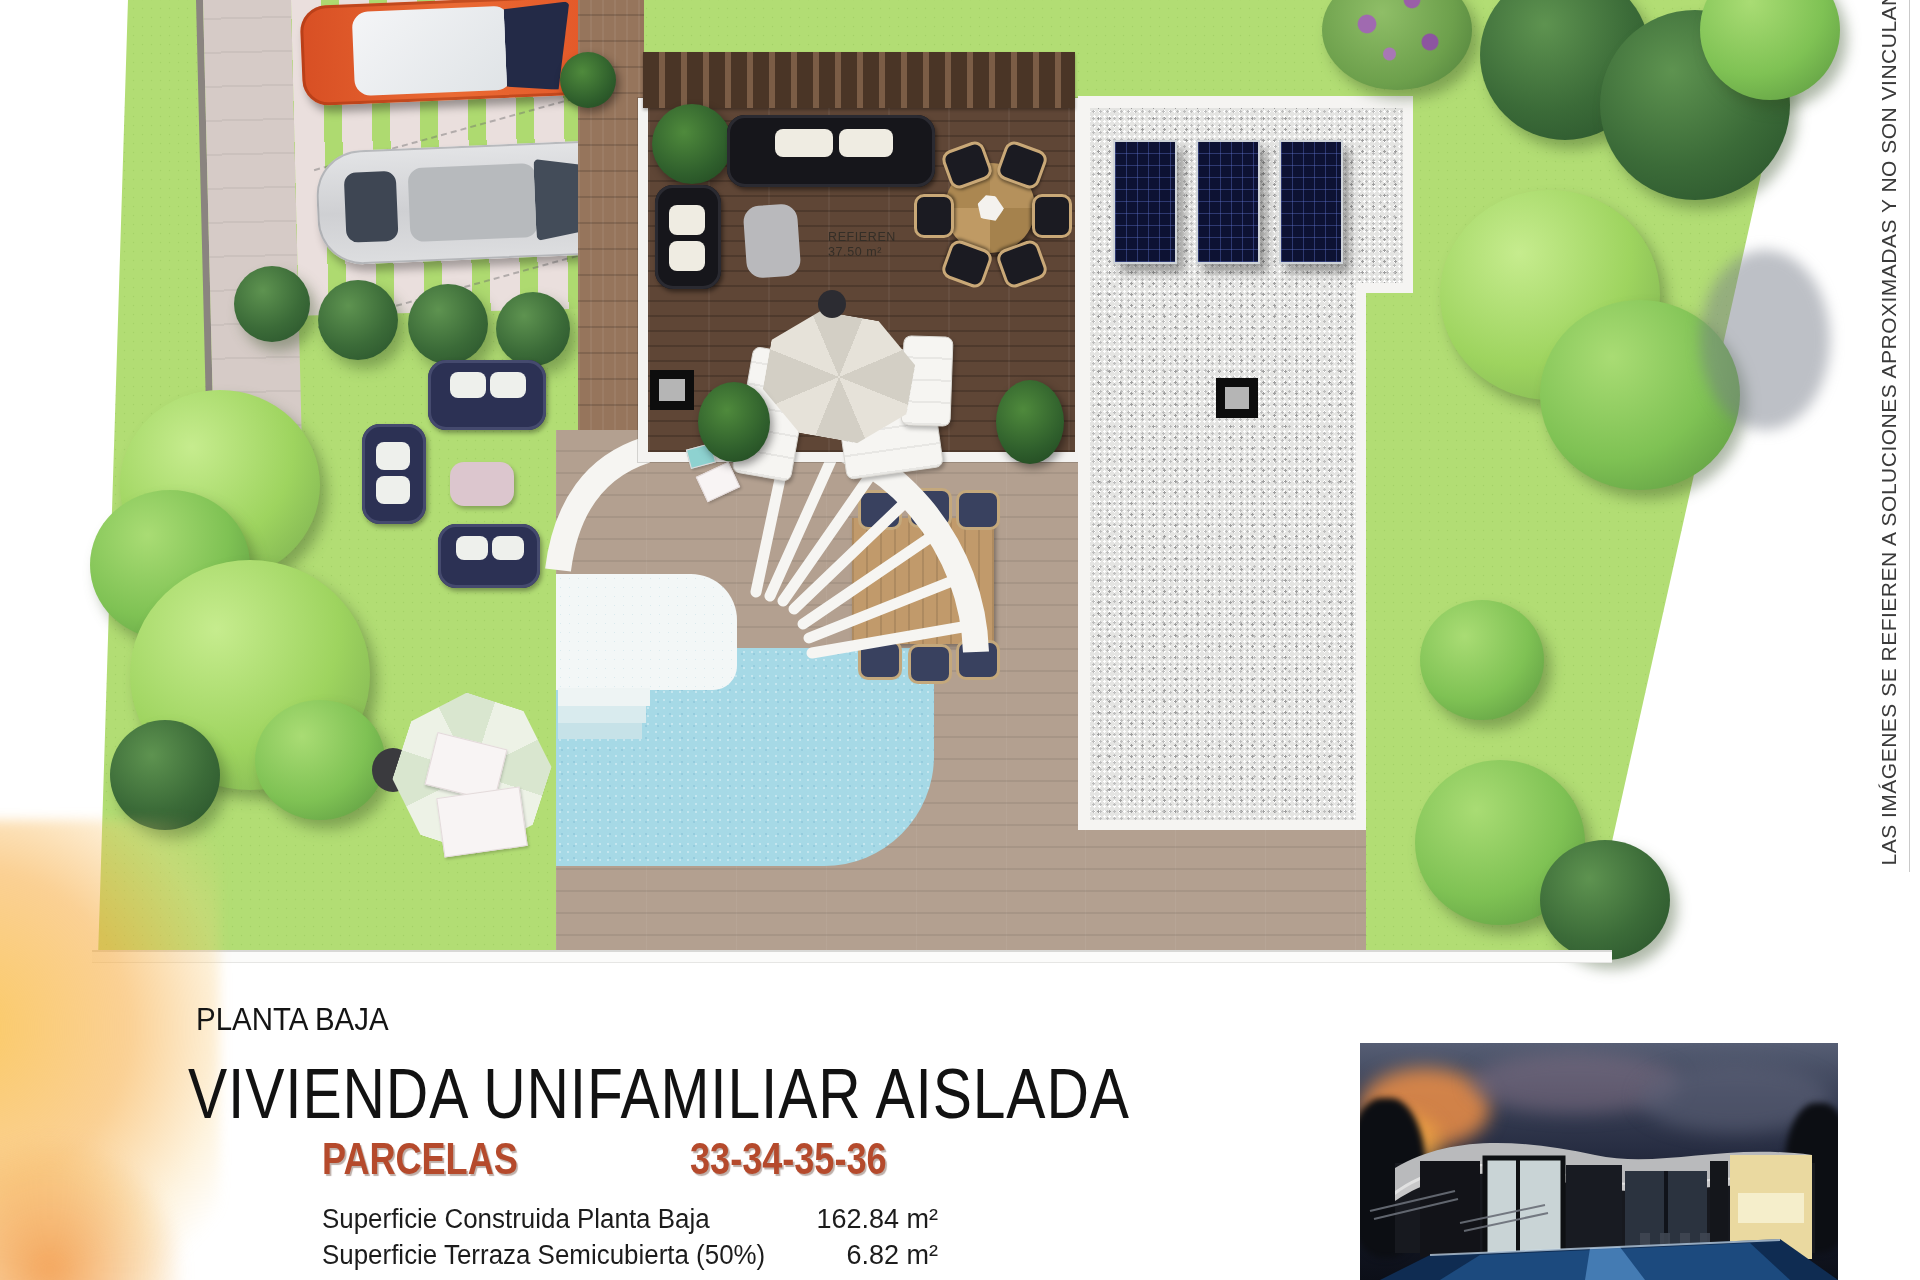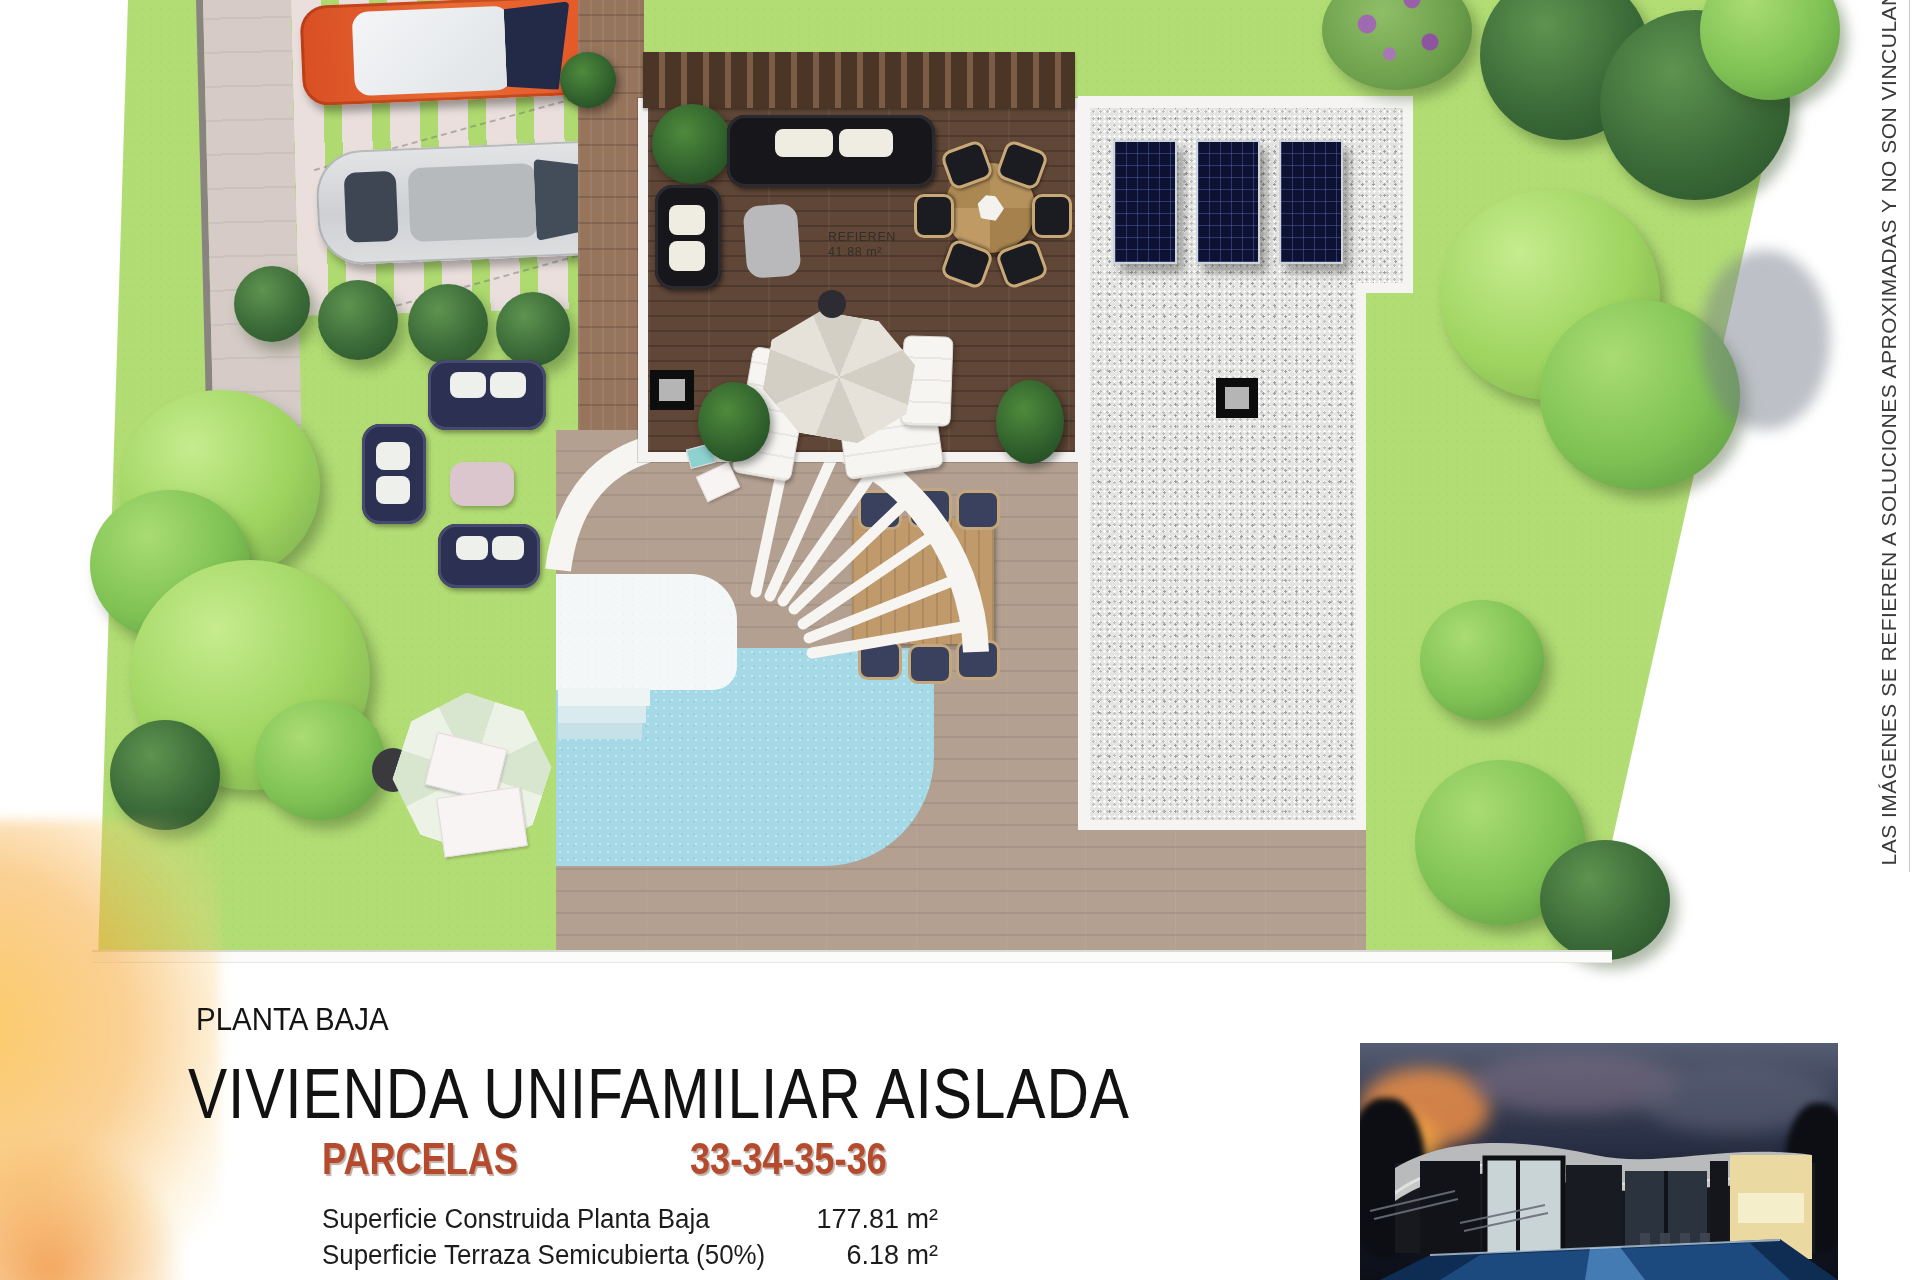--- a/index.html
+++ b/index.html
@@ -257,21 +257,21 @@
     <div class="cushion" style="left:112px;top:14px;width:54px;height:28px;"></div>
   </div>
   <div class="abs sofa" style="left:655px;top:185px;width:66px;height:104px;">
     <div class="cushion" style="left:14px;top:20px;width:36px;height:30px;"></div>
     <div class="cushion" style="left:14px;top:56px;width:36px;height:30px;"></div>
   </div>
   <div class="abs" id="deck-rug"></div>
 
   <div class="abs" id="solarium-label">
     <div>REFIEREN</div>
-    <div>41.88 m²</div>
+    <div>37.50 m²</div>
   </div>
 
   <div class="abs" id="round-table">
     <div class="centerpiece"></div>
   </div>
   <div class="abs rchair" style="left:945px;top:145px;transform:rotate(-20deg);"></div>
   <div class="abs rchair" style="left:1000px;top:145px;transform:rotate(20deg);"></div>
   <div class="abs rchair" style="left:912px;top:196px;transform:rotate(-90deg);"></div>
   <div class="abs rchair" style="left:1030px;top:196px;transform:rotate(90deg);"></div>
   <div class="abs rchair" style="left:945px;top:244px;transform:rotate(200deg);"></div>
@@ -338,23 +338,23 @@
 
   <div class="abs" id="corner-glow"></div>
   <div class="abs" id="corner-glow2"></div>
 
   <div class="abs" id="caption-floor">PLANTA BAJA</div>
   <div class="abs" id="title-main">VIVIENDA UNIFAMILIAR AISLADA</div>
   <div class="abs parcel-text" id="parcels-label">PARCELAS</div>
   <div class="abs parcel-text" id="parcels-numbers">33-34-35-36</div>
 
   <div class="abs area-label" style="top:1204px;">Superficie Construida Planta Baja</div>
-  <div class="abs area-value" style="top:1204px;">177.81 m²</div>
+  <div class="abs area-value" style="top:1204px;">162.84 m²</div>
   <div class="abs area-label" style="top:1240px;">Superficie Terraza Semicubierta (50%)</div>
-  <div class="abs area-value" style="top:1240px;">6.18 m²</div>
+  <div class="abs area-value" style="top:1240px;">6.82 m²</div>
 
   <div class="abs" id="side-rule"></div>
   <div class="abs" id="disclaimer-wrap">
     <span>LAS IMÁGENES SE REFIEREN A SOLUCIONES APROXIMADAS Y NO SON VINCULANTES AL PROYECTO</span>
   </div>
 
   <div class="abs" id="photo">
     <div class="cloud" style="left:0px;top:25px;width:130px;height:80px;background:rgba(236,142,70,.85);"></div>
     <div class="cloud" style="left:-10px;top:70px;width:90px;height:60px;background:rgba(244,170,66,.75);"></div>
     <div class="cloud" style="left:110px;top:10px;width:210px;height:60px;background:rgba(128,112,132,.55);"></div>

